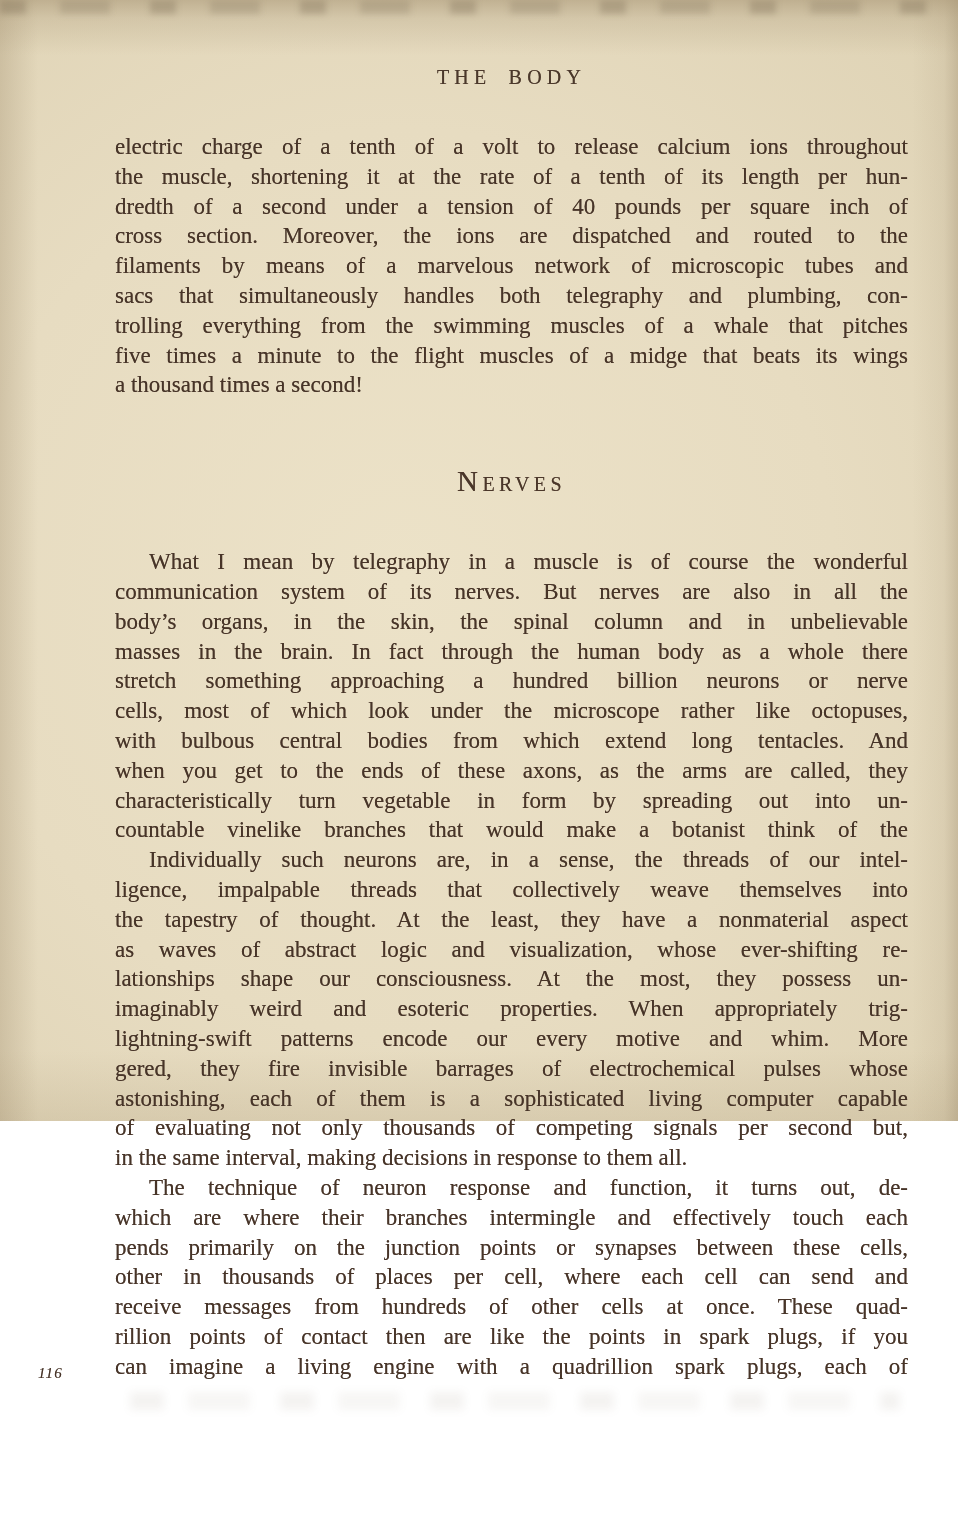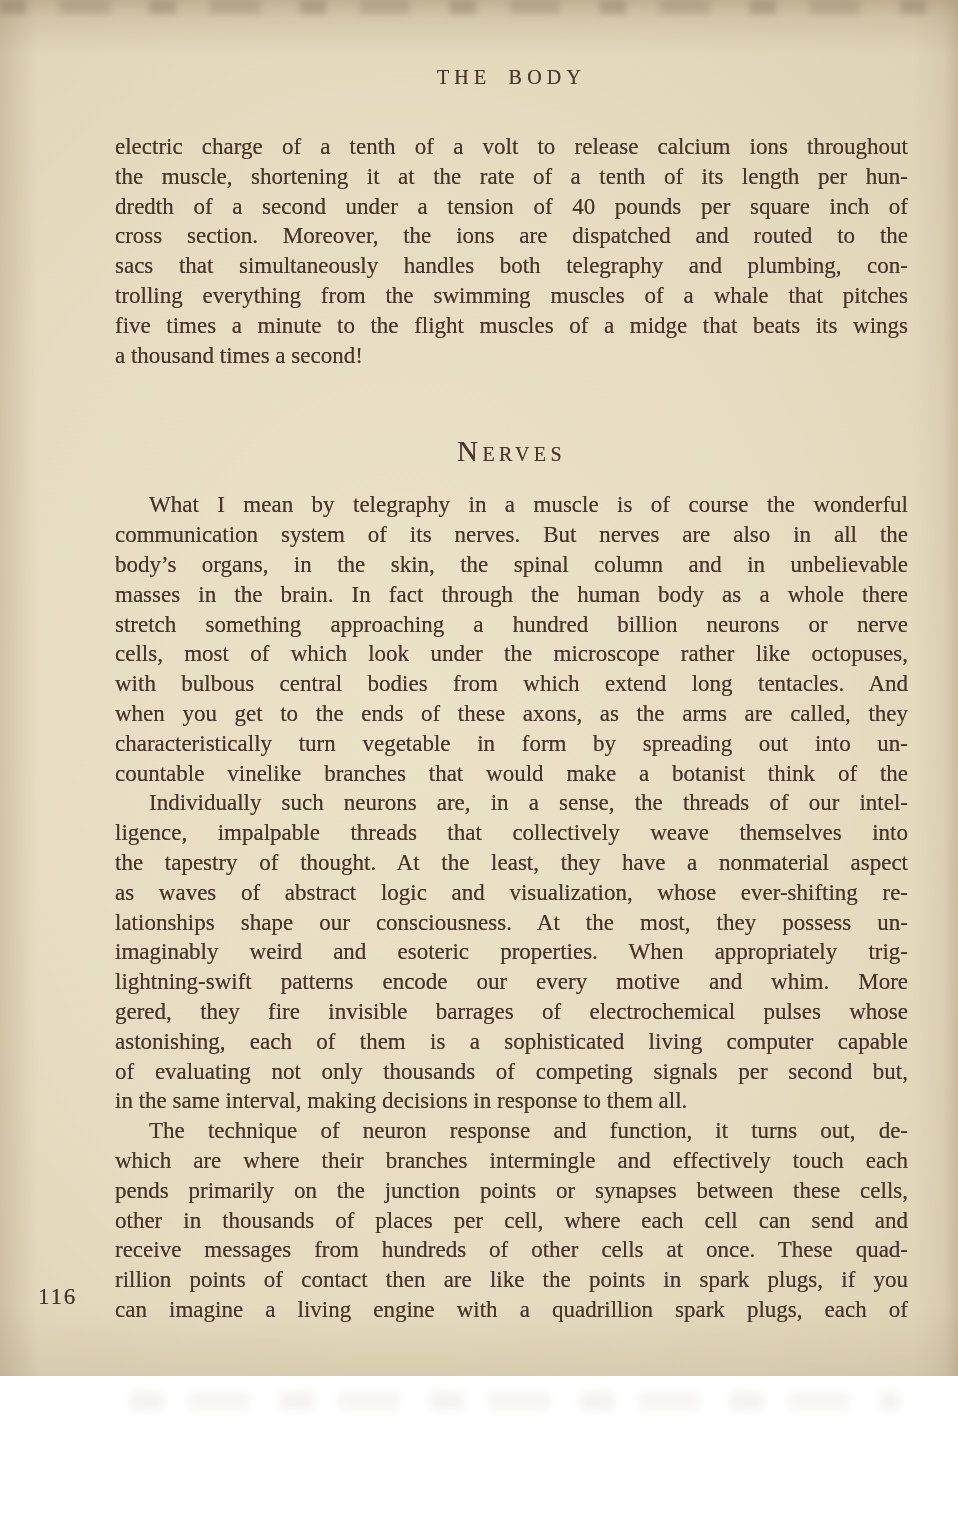--- a/index.html
+++ b/index.html
@@ -7,21 +7,21 @@
     padding: 0;
     width: 958px;
     height: 1534px;
     overflow: hidden;
     font-family: "Liberation Serif", serif;
   }
   .scan-page {
     position: absolute;
     inset: 0;
     width: 958px;
-    height: 1376px;
+    height: 1121px;
     background:
       linear-gradient(180deg, rgba(164,145,112,0.55) 0px, rgba(164,145,112,0.25) 18px, rgba(164,145,112,0.0) 55px),
       linear-gradient(90deg, rgba(150,130,98,0.28) 0px, rgba(150,130,98,0.0) 38px),
       linear-gradient(270deg, rgba(140,120,90,0.30) 0px, rgba(140,120,90,0.10) 14px, rgba(140,120,90,0.0) 46px),
       linear-gradient(0deg, rgba(160,142,108,0.18) 0px, rgba(160,142,108,0.0) 70px),
       radial-gradient(ellipse at 42% 52%, #ece2c8 0%, #e7dcc1 55%, #ded2b4 100%);
     color: #473428;
   }
   .running-head {
     position: absolute;
@@ -51,36 +51,37 @@
   }
   .line.flush-left {
     text-align-last: left;
     -moz-text-align-last: left;
   }
   .line.indent {
     padding-left: 34px;
   }
   .section-heading {
     margin-top: 63px;
-    margin-bottom: 21px;
+    margin-bottom: 48px;
     text-align: center;
     font-variant: small-caps;
     font-size: 29px;
     line-height: 36px;
     letter-spacing: 0.15em;
     color: #4b372a;
   }
   .page-number {
     position: absolute;
-    top: 1284px;
+    top: 1365px;
     left: 38px;
-    font-size: 23px;
+    font-size: 15px;
     letter-spacing: 0.08em;
     color: #473428;
     text-shadow: 0 0 0.6px rgba(71,52,40,0.65);
+    font-style: italic;
   }
   .bleed-through {
     position: absolute;
     top: 1392px;
     left: 130px;
     width: 770px;
     height: 18px;
     background: repeating-linear-gradient(90deg,
       rgba(122,106,84,0.16) 0px, rgba(122,106,84,0.16) 34px,
       rgba(122,106,84,0.0) 34px, rgba(122,106,84,0.0) 58px,
@@ -107,20 +108,21 @@
 
   <div class="running-head">THE BODY</div>
 
   <div class="body-col">
     <div id="intro-host">
         <div class="para">
           <div class="line">electric charge of a tenth of a volt to release calcium ions throughout</div>
           <div class="line">the muscle, shortening it at the rate of a tenth of its length per hun-</div>
           <div class="line">dredth of a second under a tension of 40 pounds per square inch of</div>
           <div class="line">cross section.  Moreover, the ions are dispatched and routed to the</div>
+          <div class="line">filaments by means of a marvelous network of microscopic tubes and</div>
           <div class="line">sacs that simultaneously handles both telegraphy and plumbing, con-</div>
           <div class="line">trolling everything from the swimming muscles of a whale that pitches</div>
           <div class="line">five times a minute to the flight muscles of a midge that beats its wings</div>
           <div class="line flush-left">a thousand times a second!</div>
         </div>
       </div>
 
     <div class="section-heading">Nerves</div>
 
     <div id="section-host">

